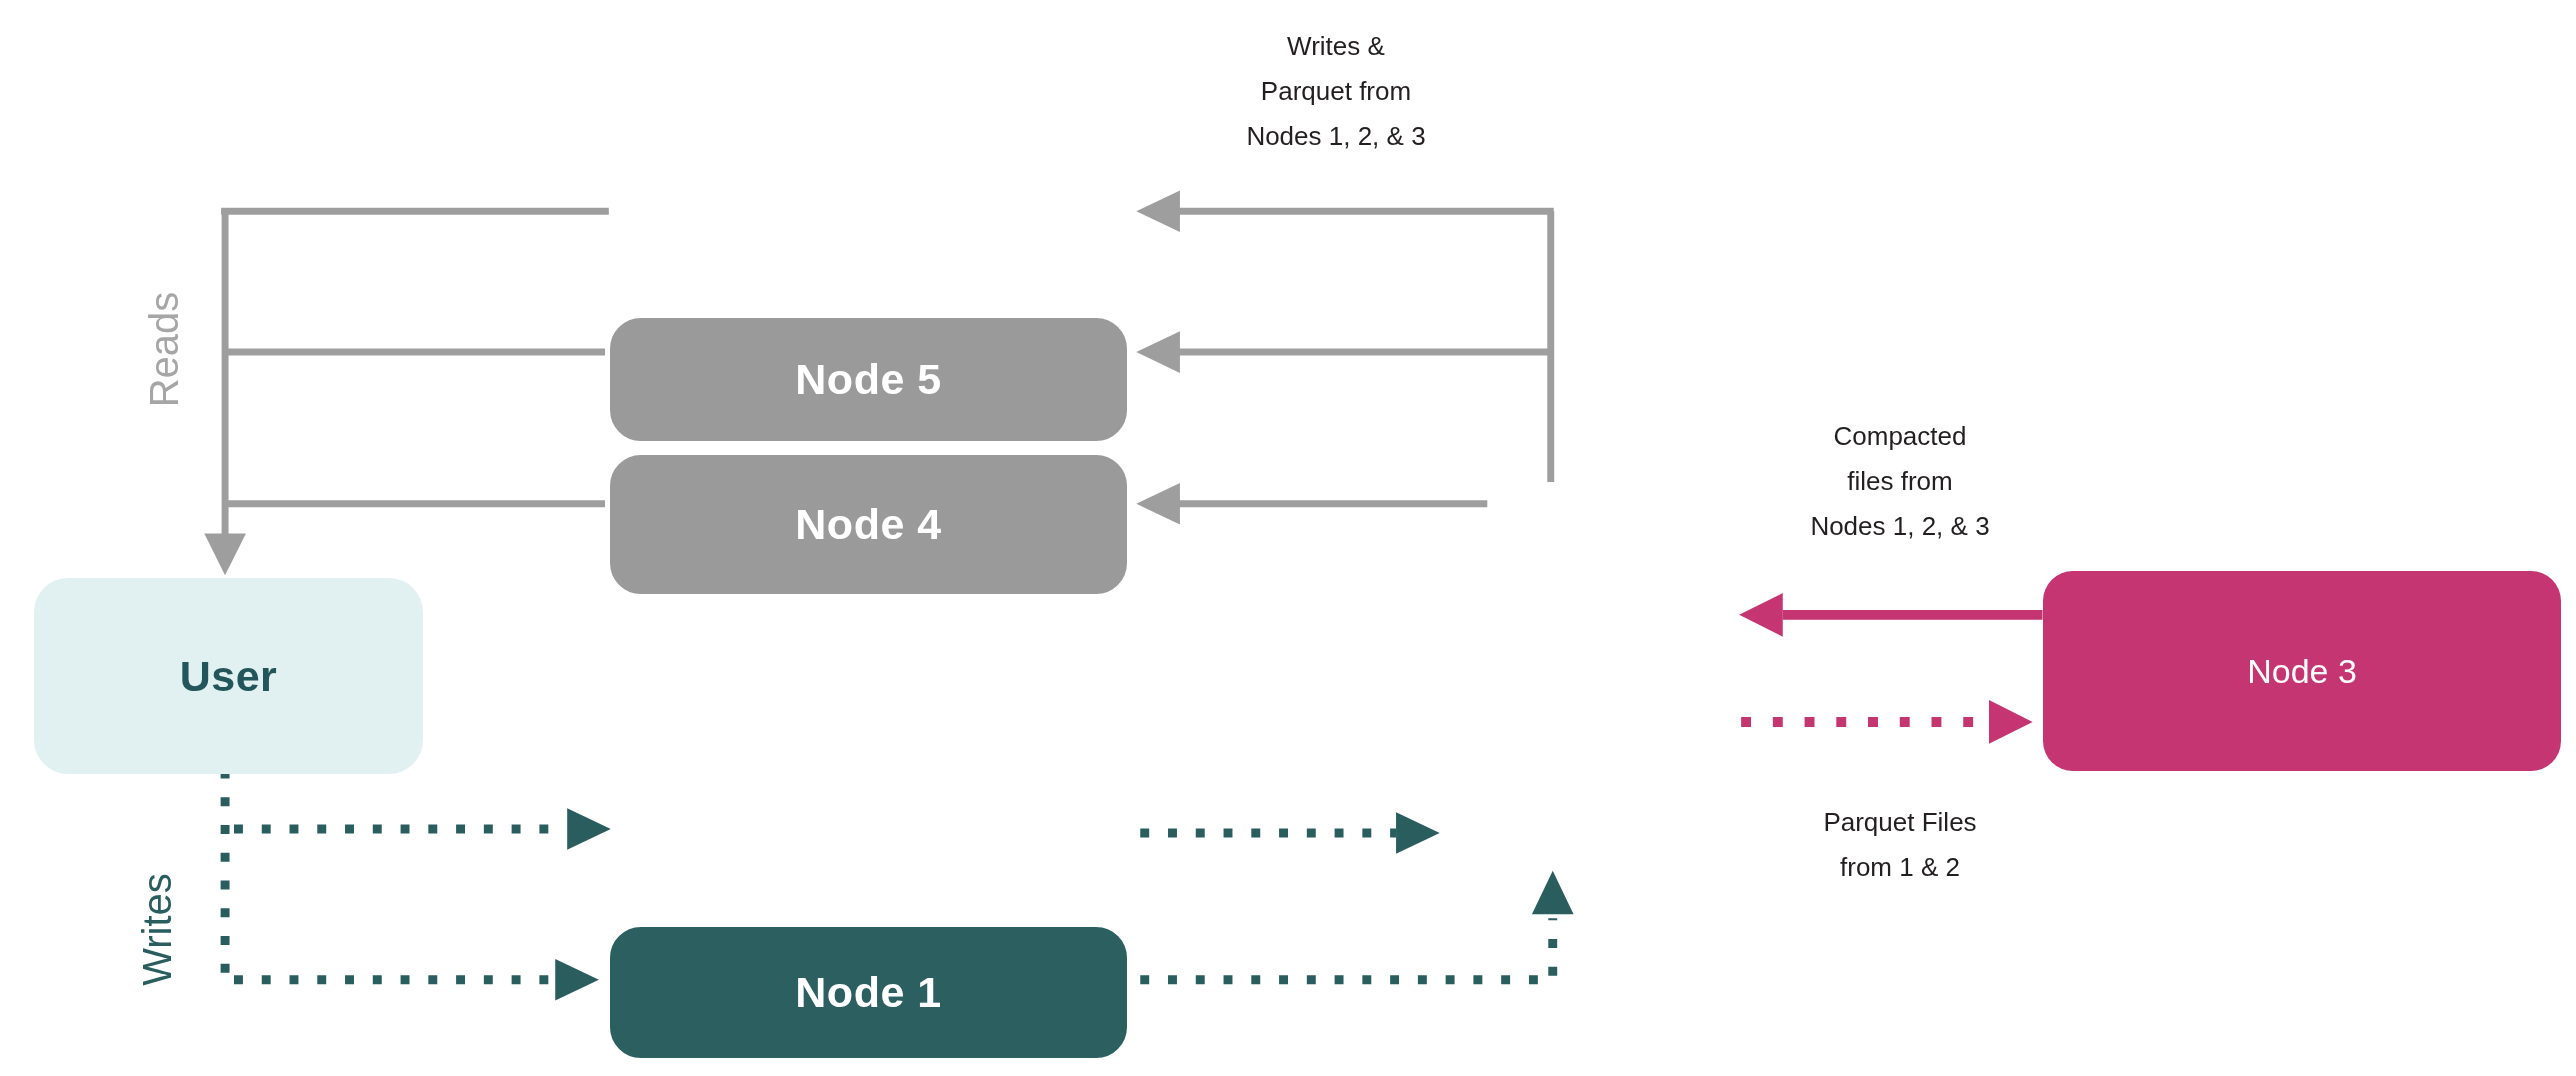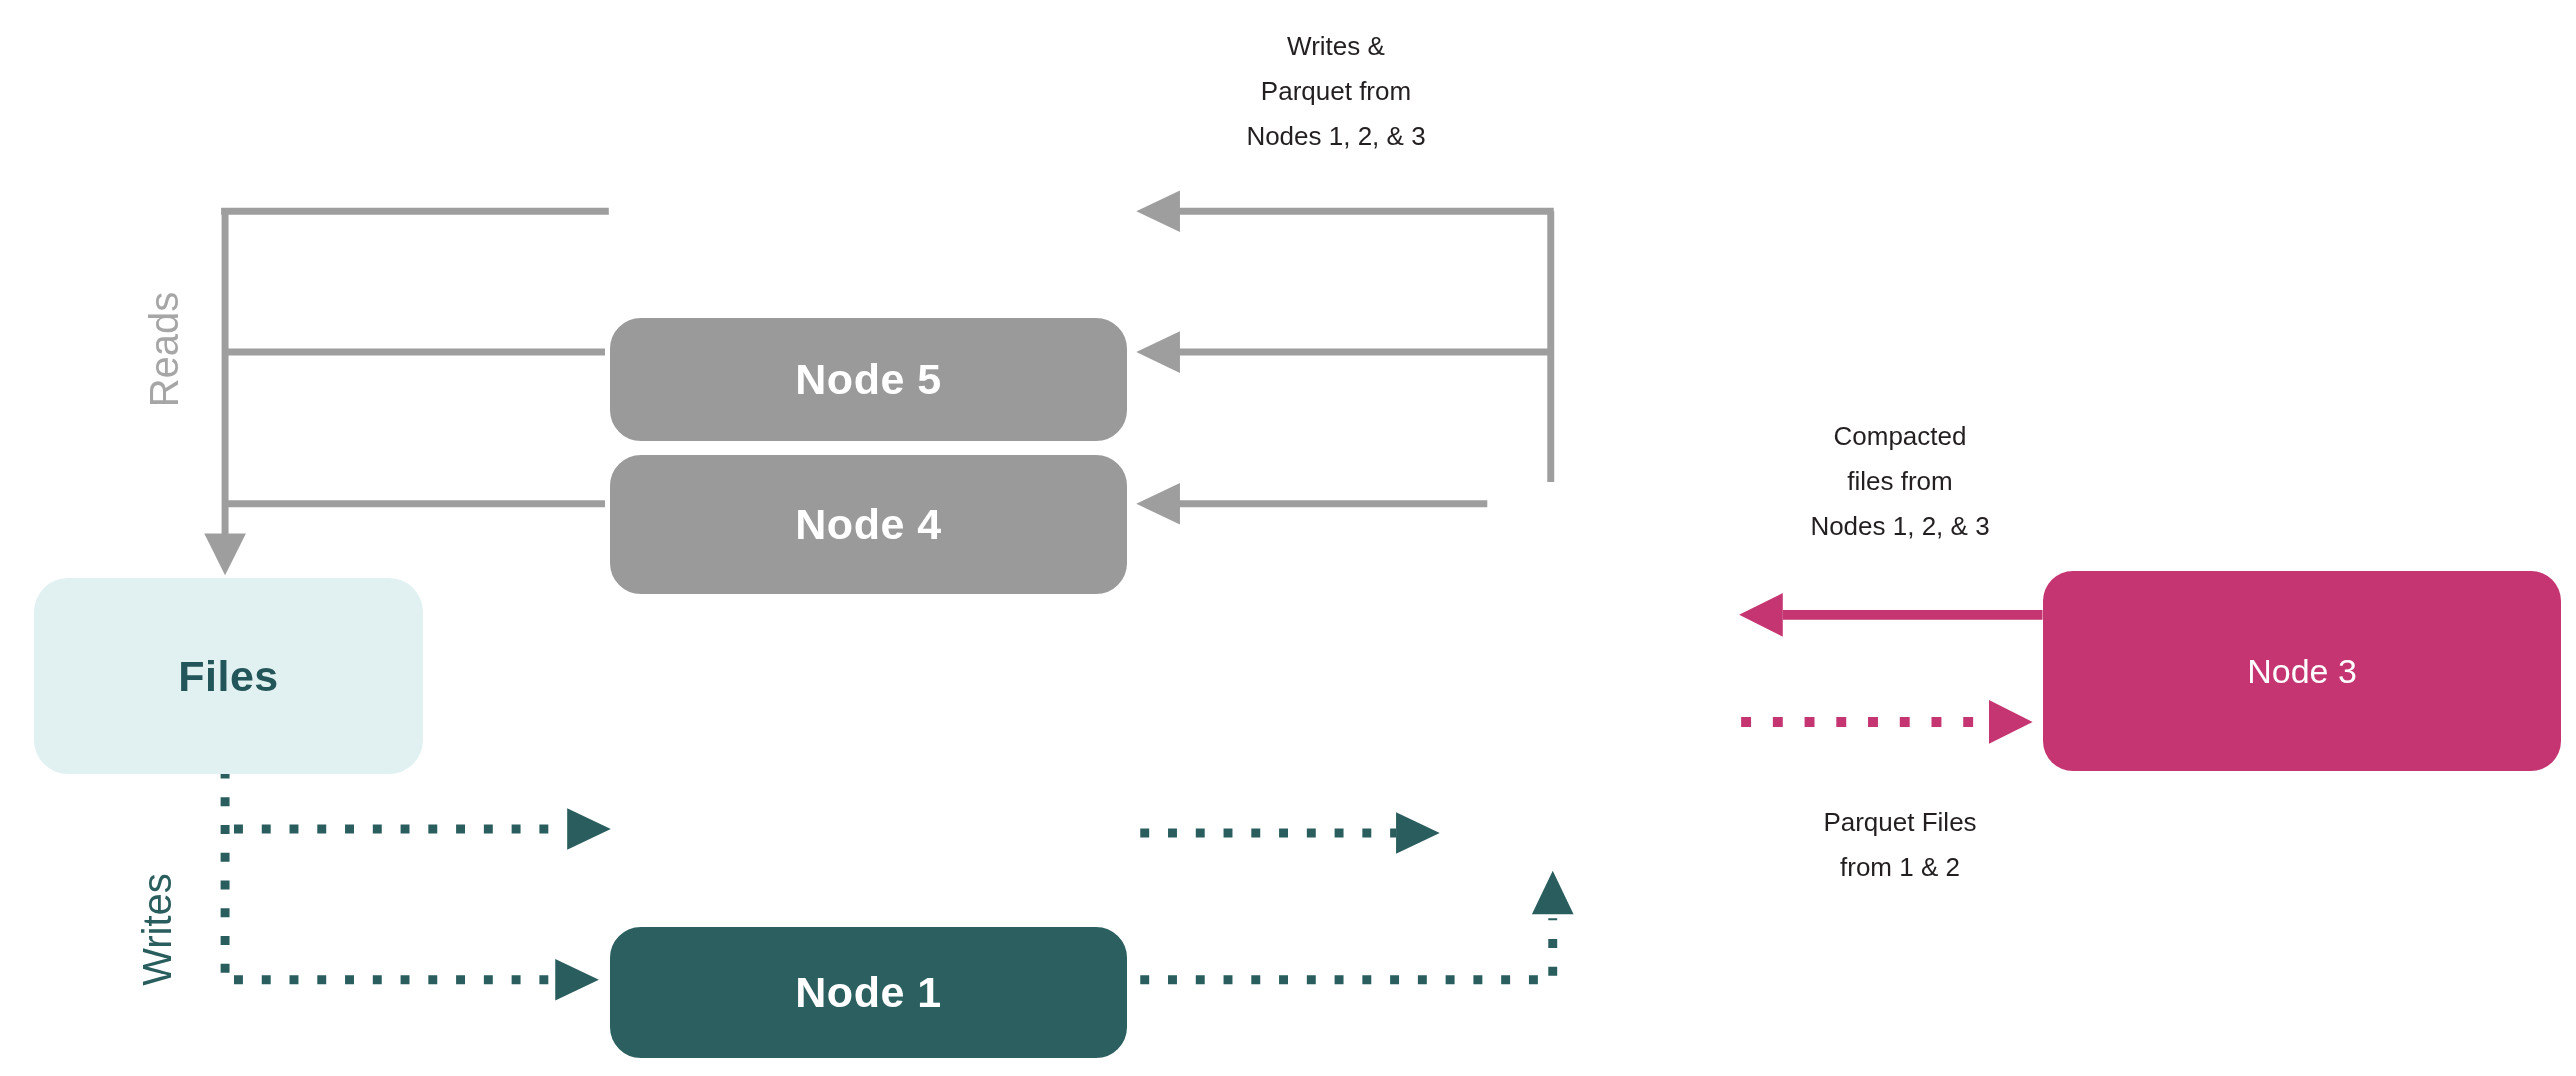--- a/index.html
+++ b/index.html
@@ -150,21 +150,21 @@
   </svg>
 
   <div class="box gray-node" style="left:605px; top:313px; width:527px; height:133px;">
     <span class="lbl">Node 5</span>
   </div>
   <div class="box gray-node" style="left:605px; top:450px; width:527px; height:149px;">
     <span class="lbl">Node 4</span>
   </div>
 
   <div class="box user-box" style="left:34px; top:578px; width:389px; height:196px;">
-    <span class="lbl">Files</span>
+    <span class="lbl">User</span>
   </div>
 
   <div class="box teal-node" style="left:605px; top:922px; width:527px; height:141px;">
     <span class="lbl">Node 1</span>
   </div>
 
 
   <div class="compactor">
     <span class="subtitle">Node 3</span>
   </div>

